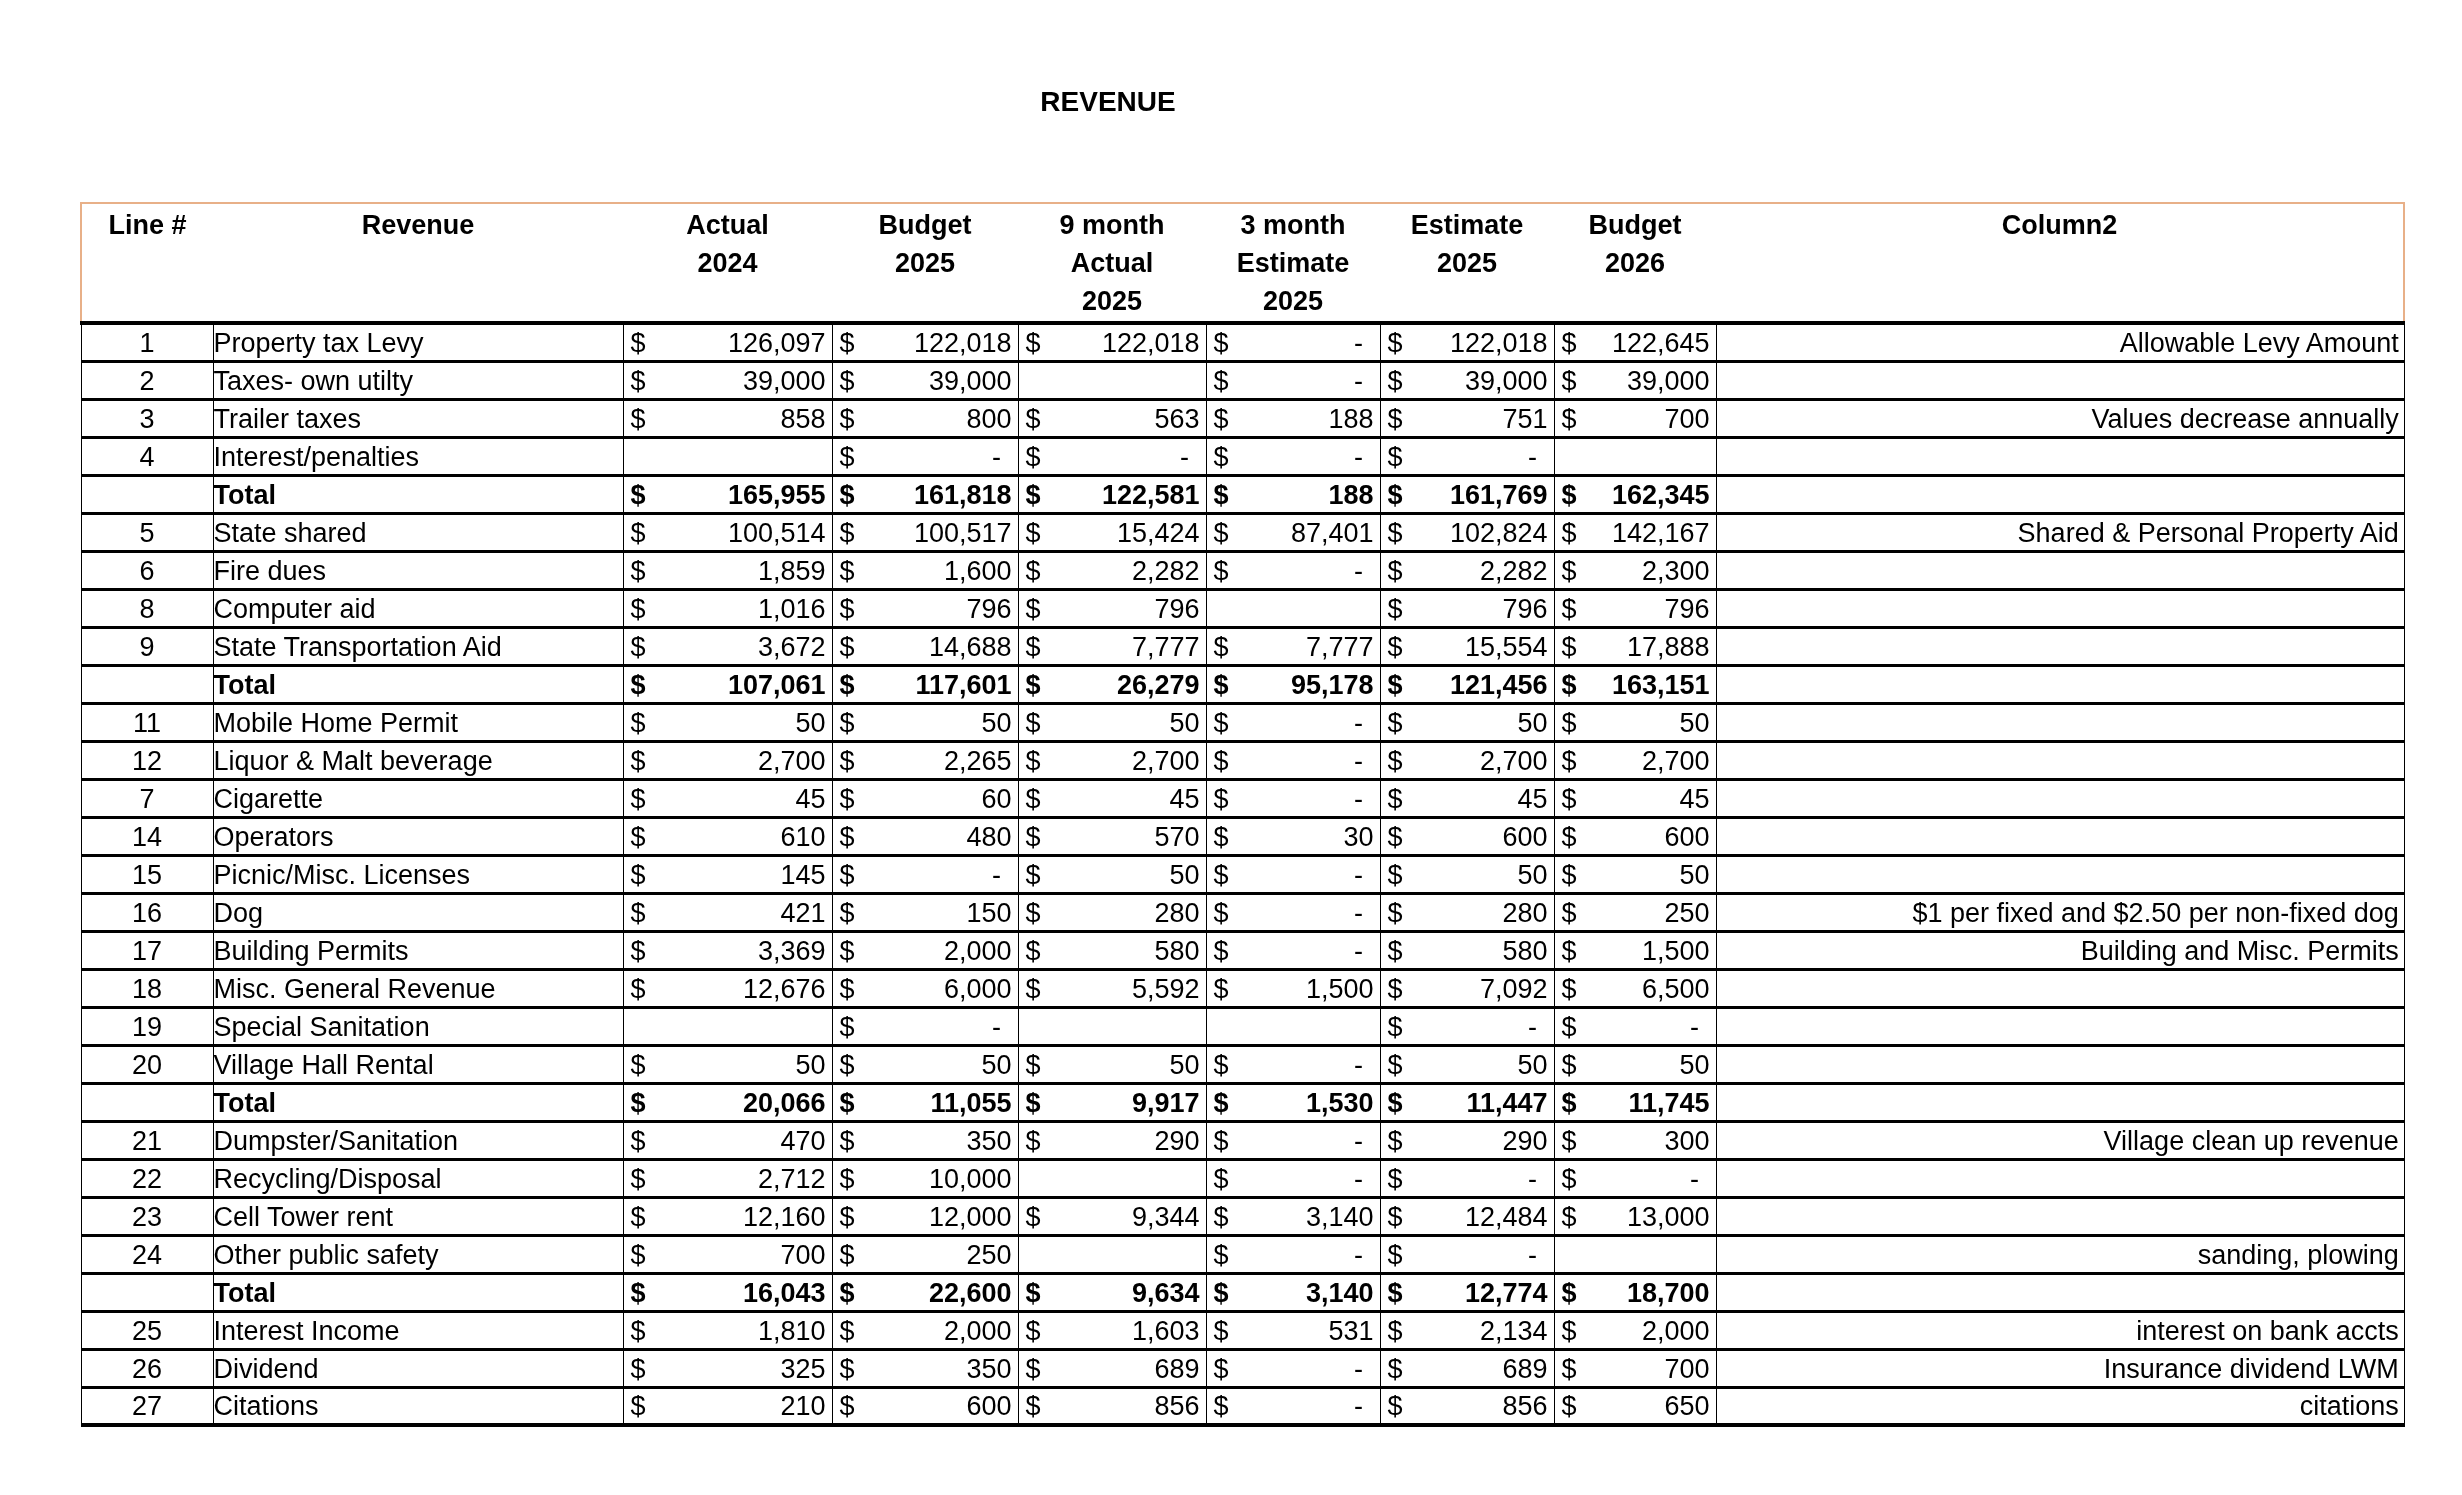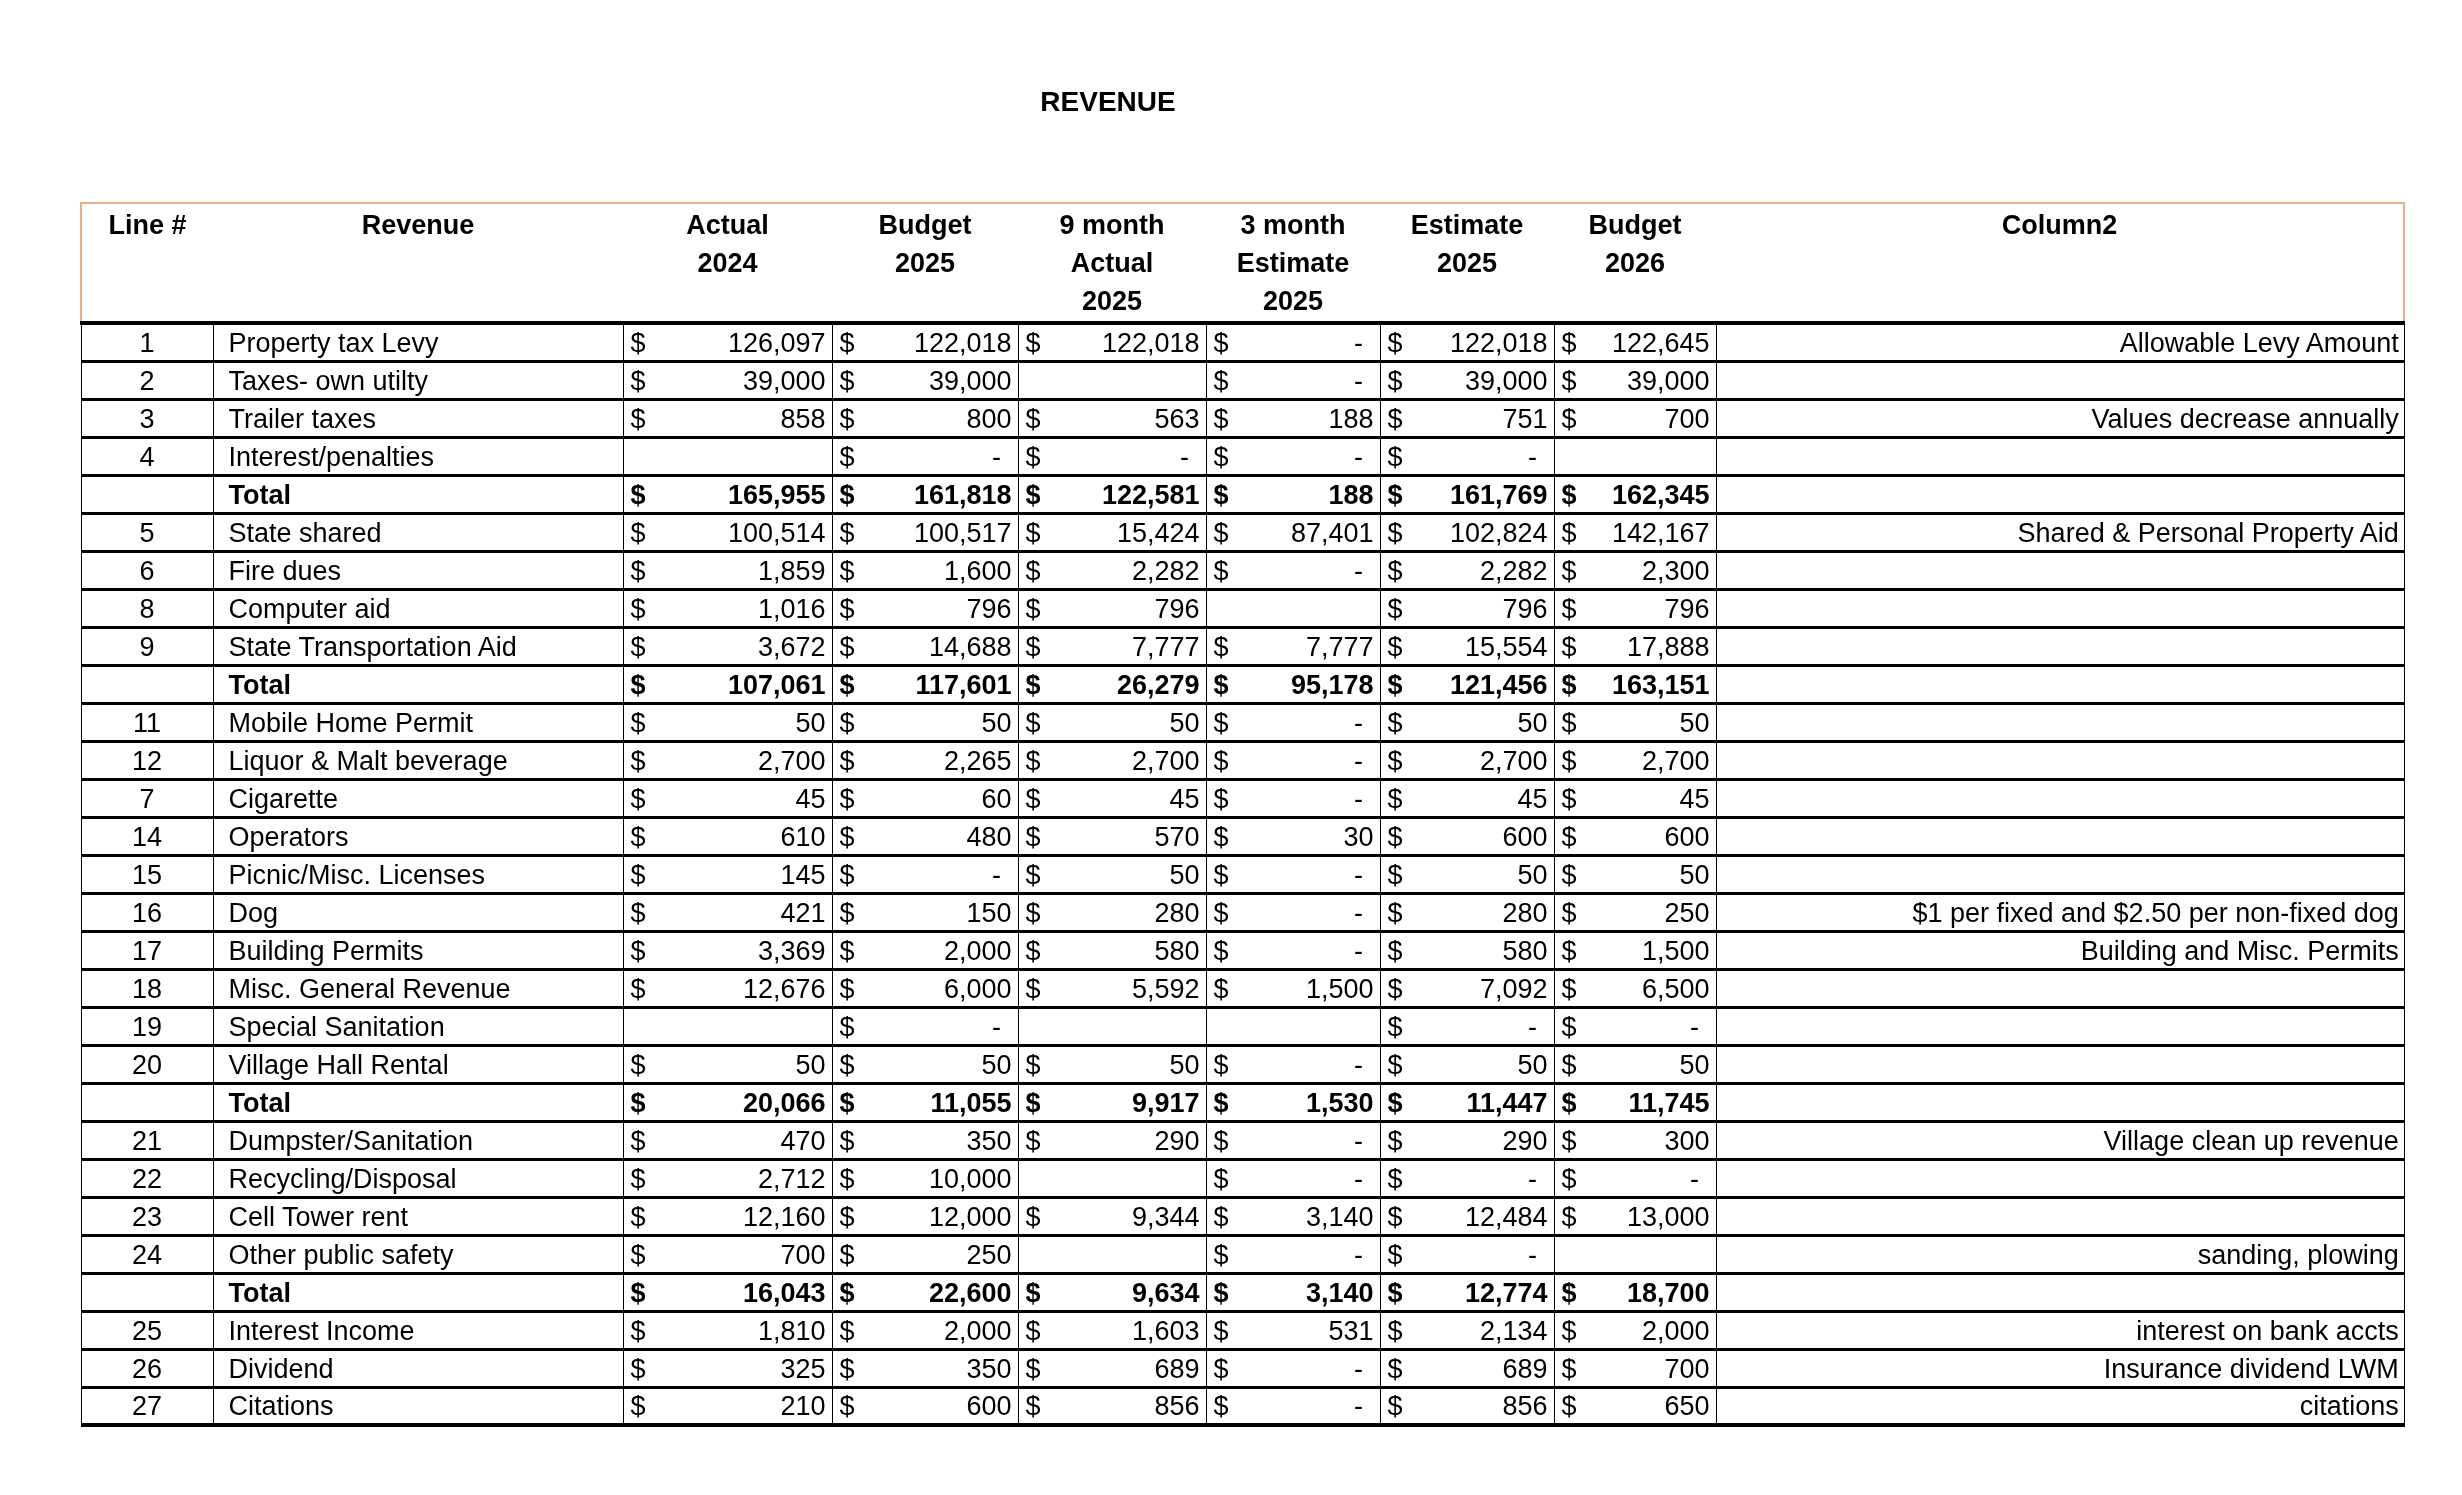--- a/index.html
+++ b/index.html
@@ -37,21 +37,21 @@
     thead tr.hdr-row th { border-top: 2.3px solid #e8b088; }
     tbody tr { height: 38px; }
     tbody td {
       border: 1.8px solid #000; font-size: 27px; padding: 0 4.7px; white-space: nowrap;
       overflow: hidden; line-height: 33px; vertical-align: bottom;
     }
     tbody tr { border-top: 3.5px solid #000; }
     tbody tr:first-child td { border-top: 4.1px solid #000; }
     tbody tr:last-child td { border-bottom: 4.1px solid #000; }
     td.line { text-align: center; }
-    td.rev { text-align: left; padding-left: 15px; }
+    td.rev { text-align: left; padding-left: 0; }
     td.money { padding: 0 5.9px 0 7px; }
     td.money .cell {
       display: flex; justify-content: space-between; align-items: flex-end;
     }
     td.money .val { text-align: right; }
     td.note { text-align: right; padding-left: 4.7px; }
     tr.total td { font-weight: bold; }
     .dash { padding-right: 10.6px; }
   </style>
 </head>

